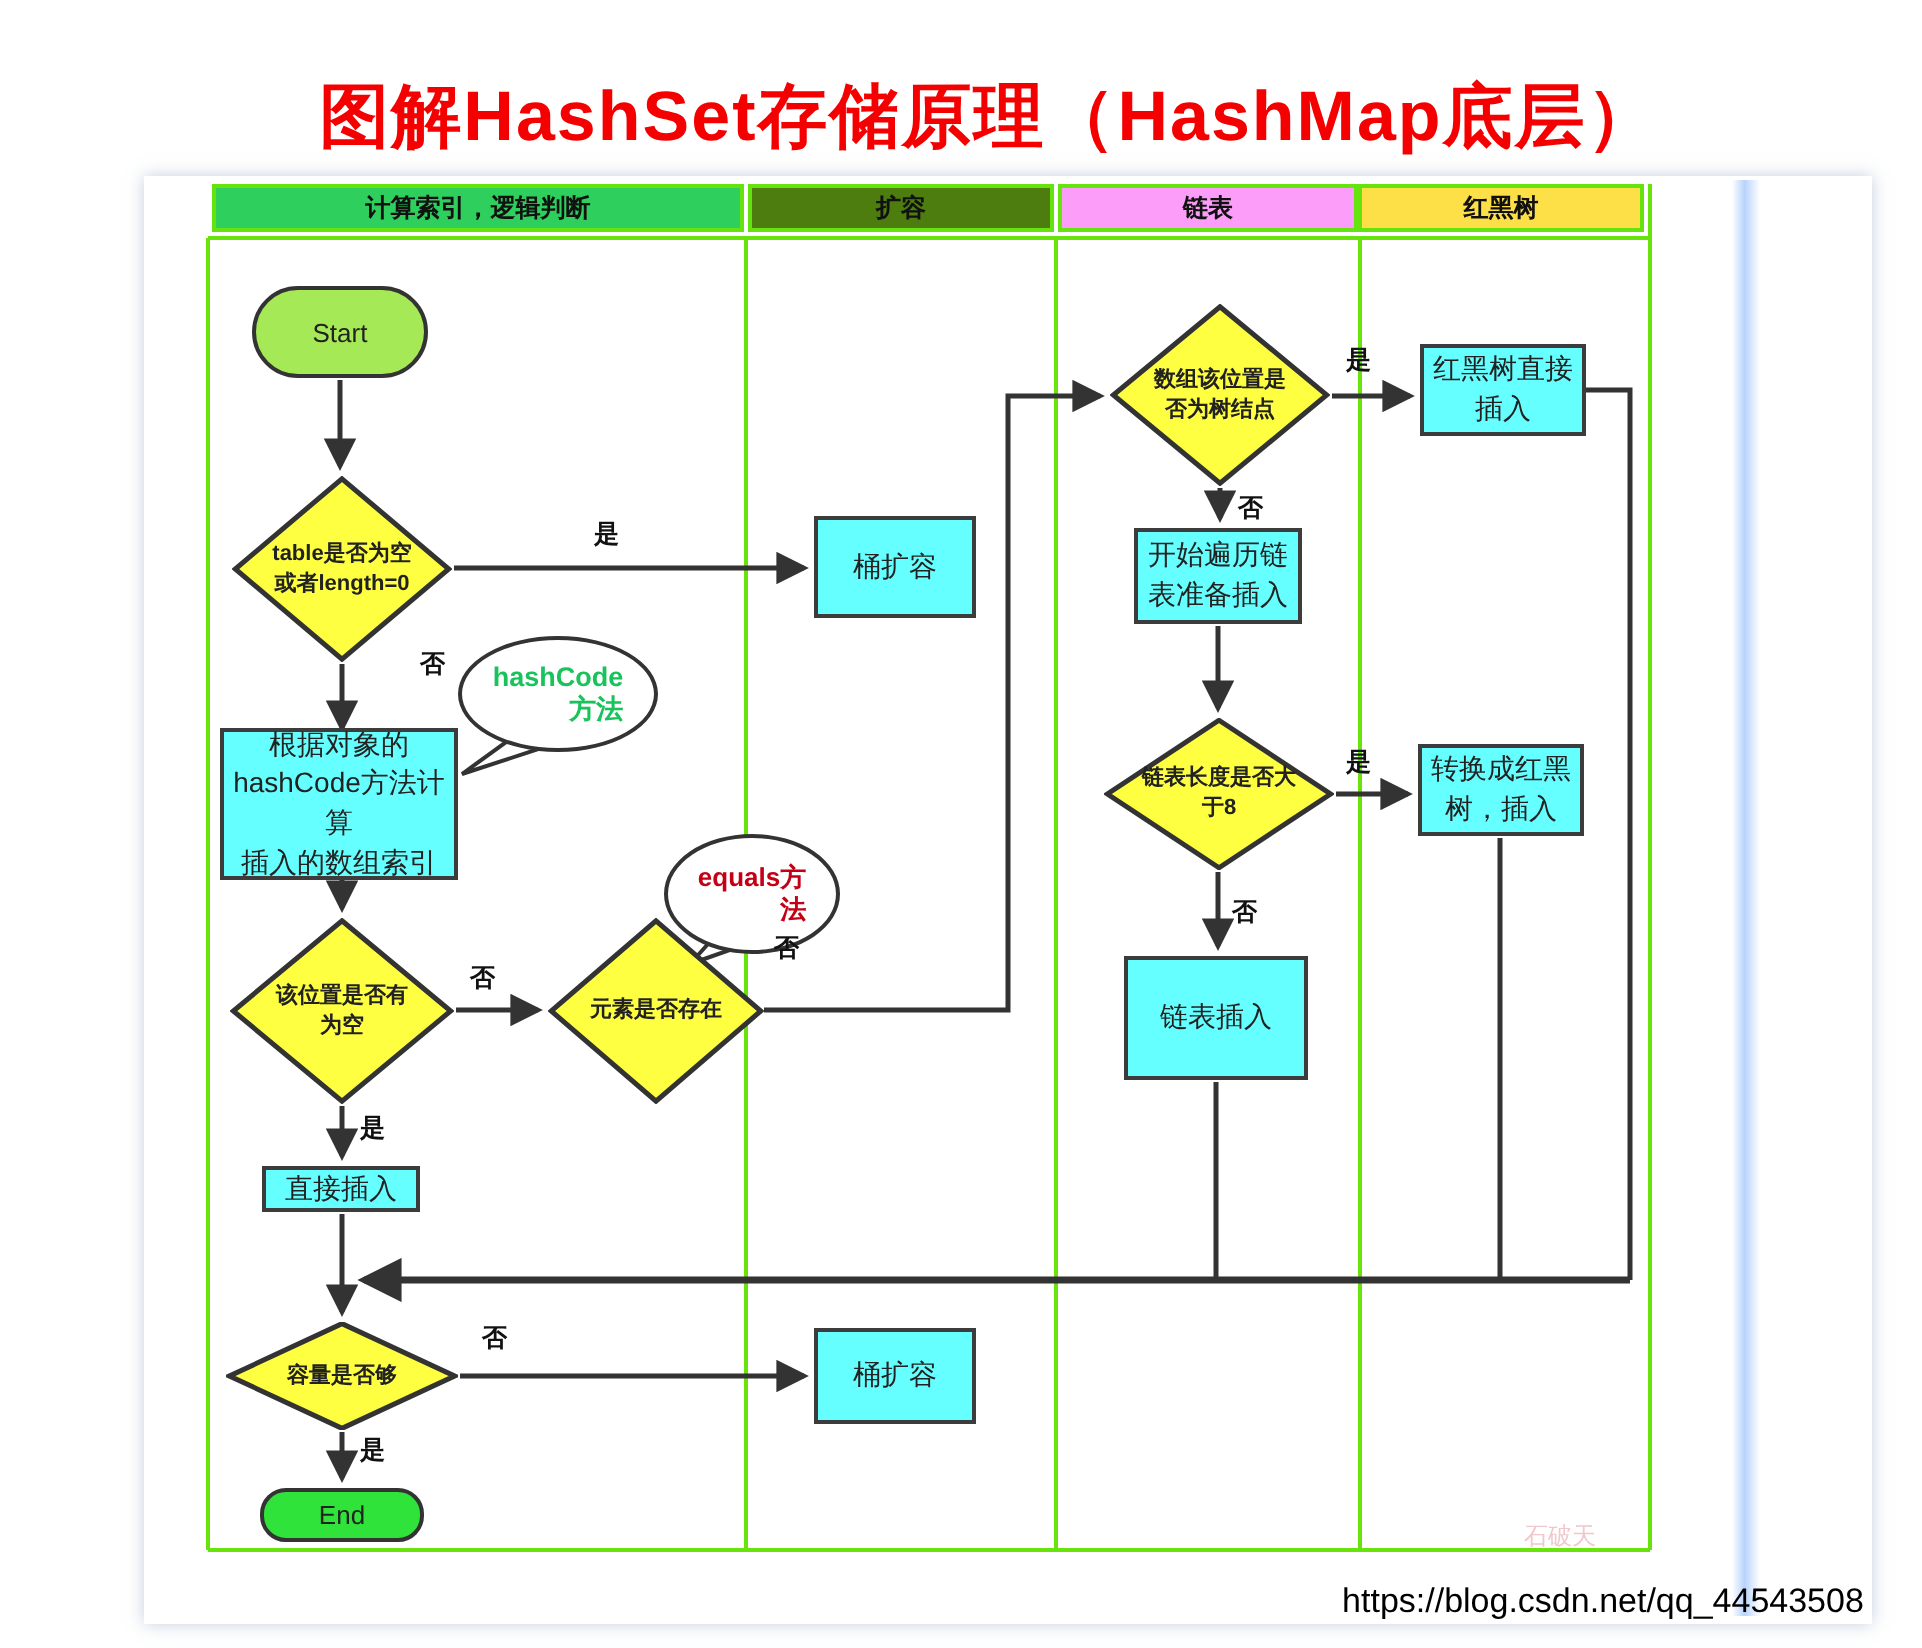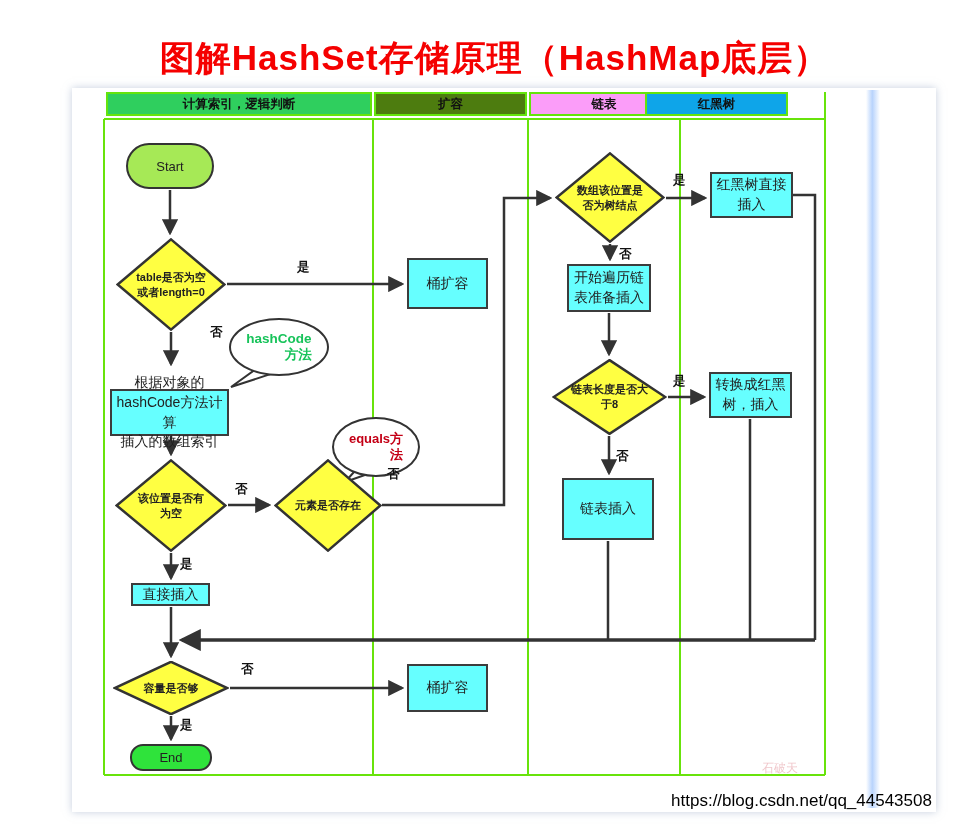--- a/index.html
+++ b/index.html
@@ -86,21 +86,21 @@
 
     <g fill="#fff" stroke="#333" stroke-width="2">
       <path d="M246,366 L217,387 L266,371 Z"></path>
       <path d="M349,462 L331,482 L368,469 Z"></path>
     </g>
   </svg>
 
   <div class="lane-h" style="left:92px;top:92px;width:266px;background:#2fcf5e">计算索引，逻辑判断</div>
   <div class="lane-h" style="left:360px;top:92px;width:153px;background:#4d7c0f">扩容</div>
   <div class="lane-h" style="left:515px;top:92px;width:150px;background:#fb9df9">链表</div>
-  <div class="lane-h" style="left:631px;top:92px;width:143px;background:#0ea5e9">红黑树</div>
+  <div class="lane-h" style="left:665px;top:92px;width:143px;background:#fde047">红黑树</div>
 
   <div class="term" style="left:112px;top:143px;width:88px;height:46px;border-radius:23px;background:#a6e956">Start</div>
   <div class="term" style="left:116px;top:744px;width:82px;height:27px;border-radius:13px;background:#2fe33b">End</div>
 
   <div class="diamond" style="left:102px;top:238px;width:110px;height:93px">
     <svg viewBox="0 0 100 100" preserveAspectRatio="none">
         <polygon points="50,1.5 98.5,50 50,98.5 1.5,50"></polygon>
       </svg>
     <span>table是否为空
 或者length=0</span>
@@ -133,21 +133,21 @@
   </div>
   <div class="diamond" style="left:538px;top:359px;width:115px;height:76px">
     <svg viewBox="0 0 100 100" preserveAspectRatio="none">
         <polygon points="50,1.5 98.5,50 50,98.5 1.5,50"></polygon>
       </svg>
     <span>链表长度是否大
 于8</span>
   </div>
 
   <div class="node" style="left:393px;top:258px;width:81px;height:51px">桶扩容</div>
-  <div class="node" style="left:96px;top:389px;width:119px;height:47px">根据对象的
+  <div class="node" style="left:96px;top:364px;width:119px;height:76px">根据对象的
 hashCode方法计算
 插入的数组索引</div>
   <div class="node" style="left:117px;top:583px;width:79px;height:23px">直接插入</div>
   <div class="node" style="left:393px;top:664px;width:81px;height:48px">桶扩容</div>
   <div class="node" style="left:696px;top:172px;width:83px;height:46px">红黑树直接
 插入</div>
   <div class="node" style="left:553px;top:264px;width:84px;height:48px">开始遍历链
 表准备插入</div>
   <div class="node" style="left:695px;top:372px;width:83px;height:46px">转换成红黑
 树，插入</div>

